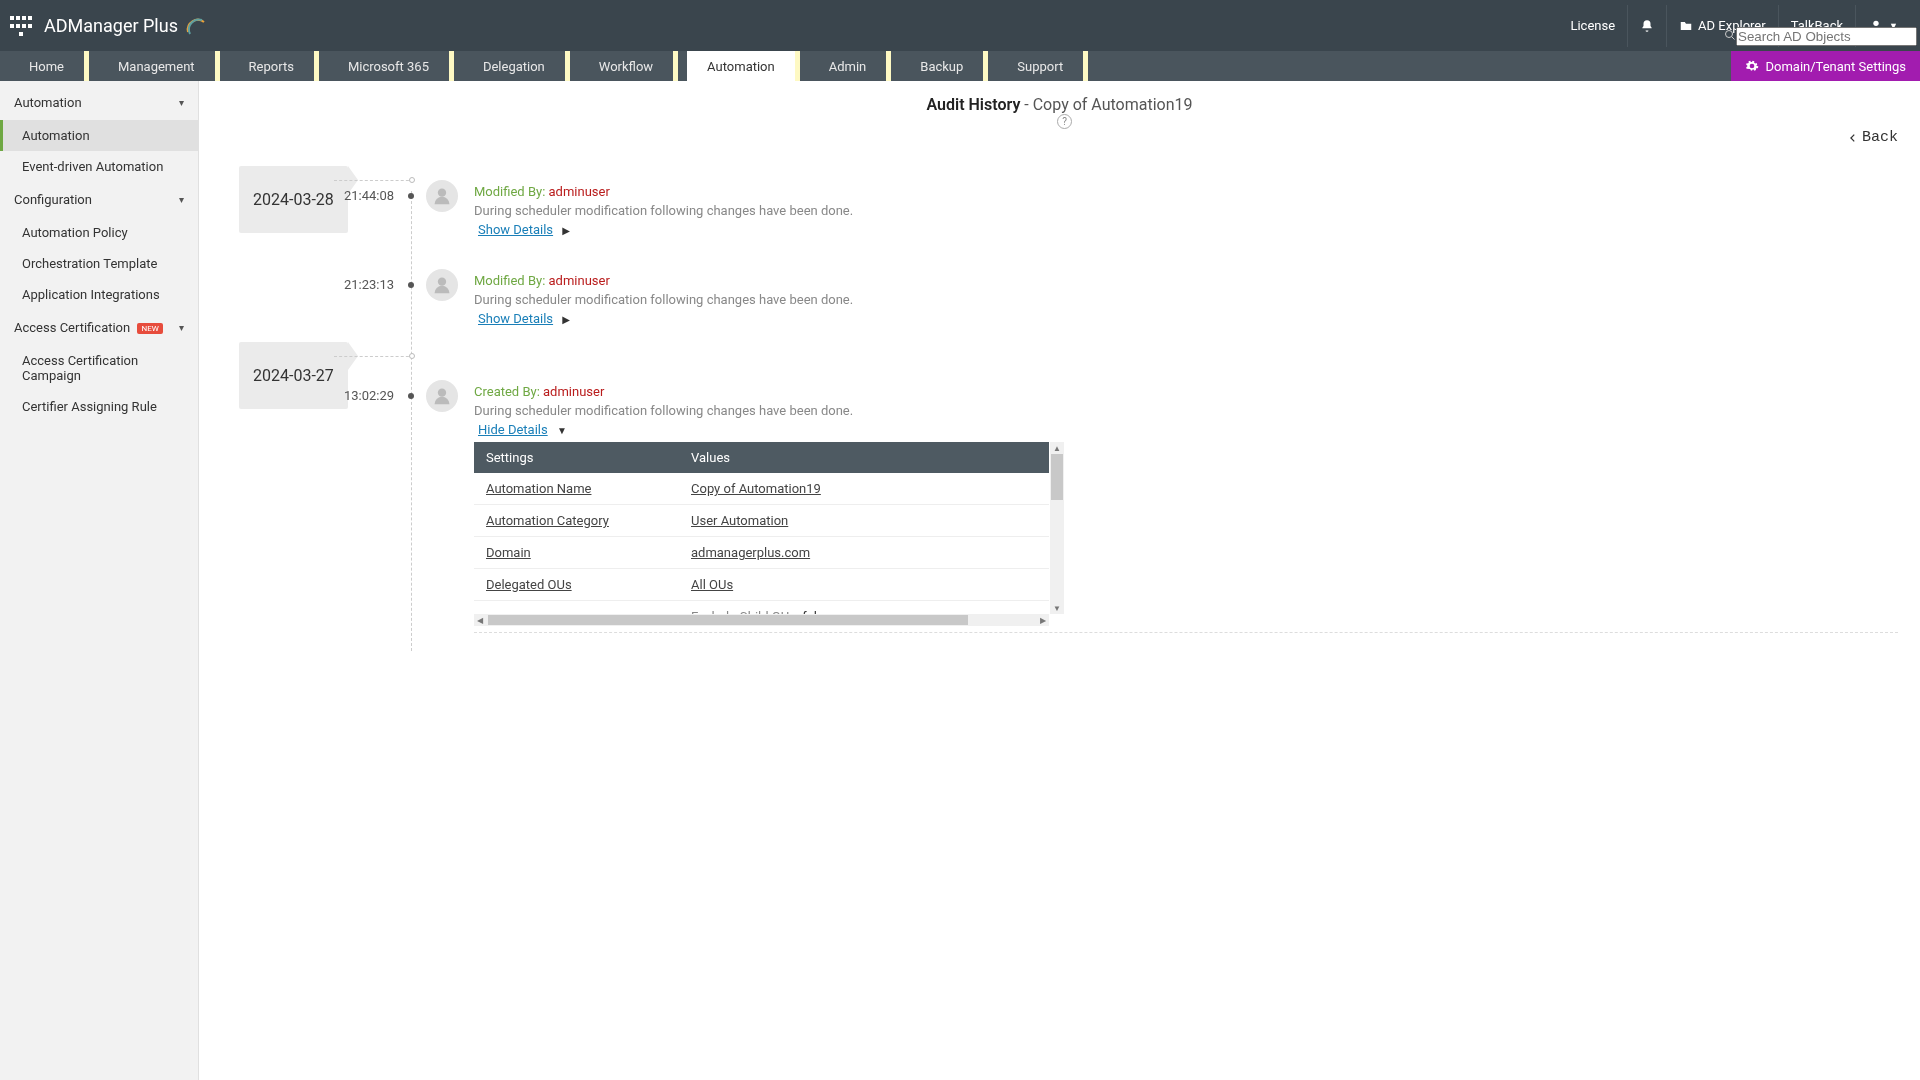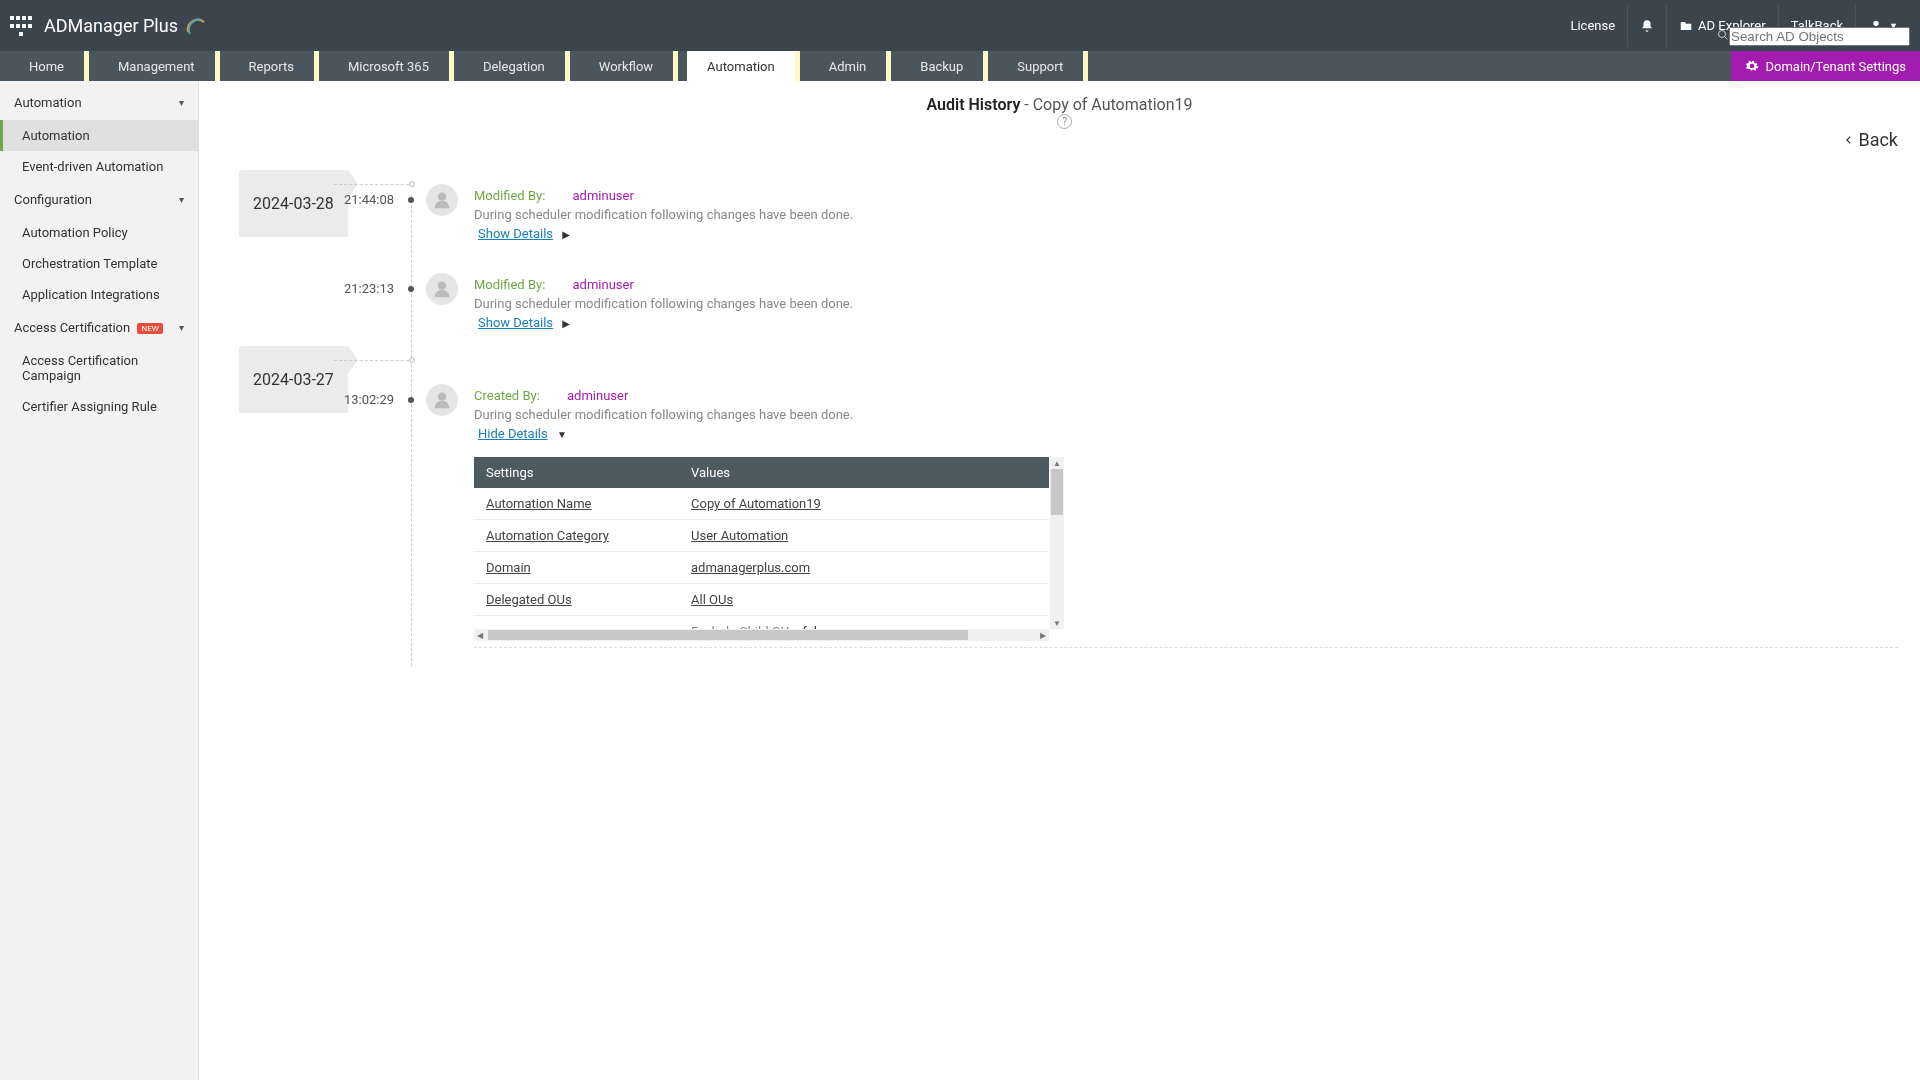--- a/index.html
+++ b/index.html
@@ -30,45 +30,45 @@
 .sidebar .section-head .chev { font-size: 10px; color: #555; }
 .sidebar .item { padding: 8px 14px 8px 22px; font-size: 13px; color: #333; cursor: pointer; }
 .sidebar .item.active { background: #e0e0e0; border-left: 3px solid #6fa843; padding-left: 19px; }
 .sidebar .badge-new { background: #e74c3c; color: #fff; font-size: 8px; padding: 1px 4px; border-radius: 2px; margin-left: 4px; vertical-align: middle; }
 
 .content { flex: 1; padding: 14px 22px; position: relative; }
 .page-head { display: flex; align-items: center; margin-bottom: 20px; flex-direction: column; }
 .page-head h2 { font-size: 16px; font-weight: 600; color: #222; }
 .page-head .sub { font-weight: 400; color: #555; }
 .page-head .help { margin-left: 10px; width: 15px; height: 15px; border: 1px solid #aaa; border-radius: 50%; color: #888; font-size: 10px; display: inline-flex; align-items: center; justify-content: center; cursor: pointer; }
-.page-head .back { margin-left: auto; display: flex; align-items: center; gap: 4px; font-size: 18px; color: #333; cursor: pointer; }
+.page-head .back { margin-left: auto; display: flex; align-items: center; gap: 4px; font-size: 15px; color: #333; cursor: pointer; font-family: Liberation Mono, monospace; }
 
 
 .timeline { position: relative; padding-left: 195px; }
 .timeline .vline { position: absolute; left: 190px; top: 25px; bottom: 0; border-left: 1px dashed #ccc; }
 .date-pill { position: absolute; left: 18px; background: #ebebeb; padding: 24px 14px; font-size: 16px; color: #333; border-radius: 2px; }
 .date-pill::after { content: ""; position: absolute; right: -10px; top: 0; border-left: 10px solid #ebebeb; border-top: 14px solid transparent; border-bottom: 14px solid transparent; }
 .date-connector { position: absolute; left: 113px; height: 1px; border-top: 1px dashed #ccc; width: 80px; }
 .date-dot { position: absolute; left: 188px; width: 6px; height: 6px; border: 1px solid #bbb; border-radius: 50%; background: #fff; }
 
 .entry { position: relative; padding: 18px 0 18px 58px; }
 .entry .time { position: absolute; left: -72px; top: 22px; font-size: 13px; color: #555; }
 .entry .dot { position: absolute; left: -8px; top: 27px; width: 6px; height: 6px; background: #555; border-radius: 50%; }
 .entry .avatar { position: absolute; left: 10px; top: 14px; width: 32px; height: 32px; background: #e5e5e5; border-radius: 50%; display: flex; align-items: center; justify-content: center; }
 .entry .avatar svg { fill: #bbb; }
 .entry .byline { font-size: 13px; }
 .entry .byline .lbl { color: #6fa843; }
-.entry .byline .user { color: #a21caf; margin-left: 24px; }
+.entry .byline .user { color: #b91c1c; }
 .entry .desc { color: #888; font-size: 13px; margin-top: 4px; }
 .entry .details-link { margin-top: 4px; }
 .entry .details-link a { color: #1a7fb8; text-decoration: underline; font-size: 13px; cursor: pointer; margin-left: 4px; }
 .entry .details-link .tri { font-size: 10px; color: #333; margin-left: 6px; }
 
 
-.details-box { margin-top: 16px; position: relative; width: 590px; }
+.details-box { margin-top: 5px; position: relative; width: 590px; }
 .details-table-wrap { height: 172px; overflow: hidden; position: relative; width: 575px; }
 .details-table { width: 100%; border-collapse: collapse; }
 .details-table th { background: #4e5a62; color: #fff; font-weight: 400; text-align: left; padding: 8px 12px; font-size: 13px; }
 .details-table td { padding: 8px 12px; font-size: 13px; border-bottom: 1px solid #eee; color: #444; text-decoration: underline; }
 .details-table td.setting { width: 205px; }
 .details-table td .sub-kv { color: #888; }
 .details-table td .sub-kv .v { color: #333; }
 .vscroll { position: absolute; right: 0; top: 0; bottom: 12px; width: 14px; background: #f0f0f0; }
 .vscroll .thumb { background: #c8c8c8; position: absolute; left: 1px; right: 1px; top: 12px; height: 46px; }
 .vscroll .arrow { height: 12px; display: flex; align-items: center; justify-content: center; font-size: 8px; color: #777; cursor: pointer; }
@@ -136,21 +136,21 @@
   <div class="tab">Admin</div>
   <div class="tab">Backup</div>
   <div class="tab">Support</div>
   <div class="spacer"></div>
   <div class="domain-btn">
     <svg width="14" height="14" viewBox="0 0 24 24" fill="#fff">
         <path d="M12 8a4 4 0 1 0 0 8 4 4 0 0 0 0-8zm9 4l2 1-1 3-2-.5a8 8 0 0 1-1.5 1.5l.5 2-3 1-1-2h-2l-1 2-3-1 .5-2A8 8 0 0 1 5 16.5L3 17l-1-3 2-1v-2l-2-1 1-3 2 .5A8 8 0 0 1 6.5 6L6 4l3-1 1 2h2l1-2 3 1-.5 2A8 8 0 0 1 17.5 7.5L20 7l1 3-2 1z"></path>
       </svg>
     <span>Domain/Tenant Settings</span>
   </div>
-  <div style="position:absolute; right:10px; top:27px; display:flex; align-items:center">
+  <div style="position:absolute; right:3px; top:27px; display:flex; align-items:center">
     <div class="search-btn">
       <svg width="12" height="12" viewBox="0 0 24 24" fill="#ccc">
           <circle cx="10" cy="10" r="7" fill="none" stroke="#ccc" stroke-width="2"></circle>
           <line x1="15" y1="15" x2="21" y2="21" stroke="#ccc" stroke-width="2"></line>
         </svg>
     </div>
     <input class="search-input" placeholder="Search AD Objects" style="">
   </div>
 </div>
 

